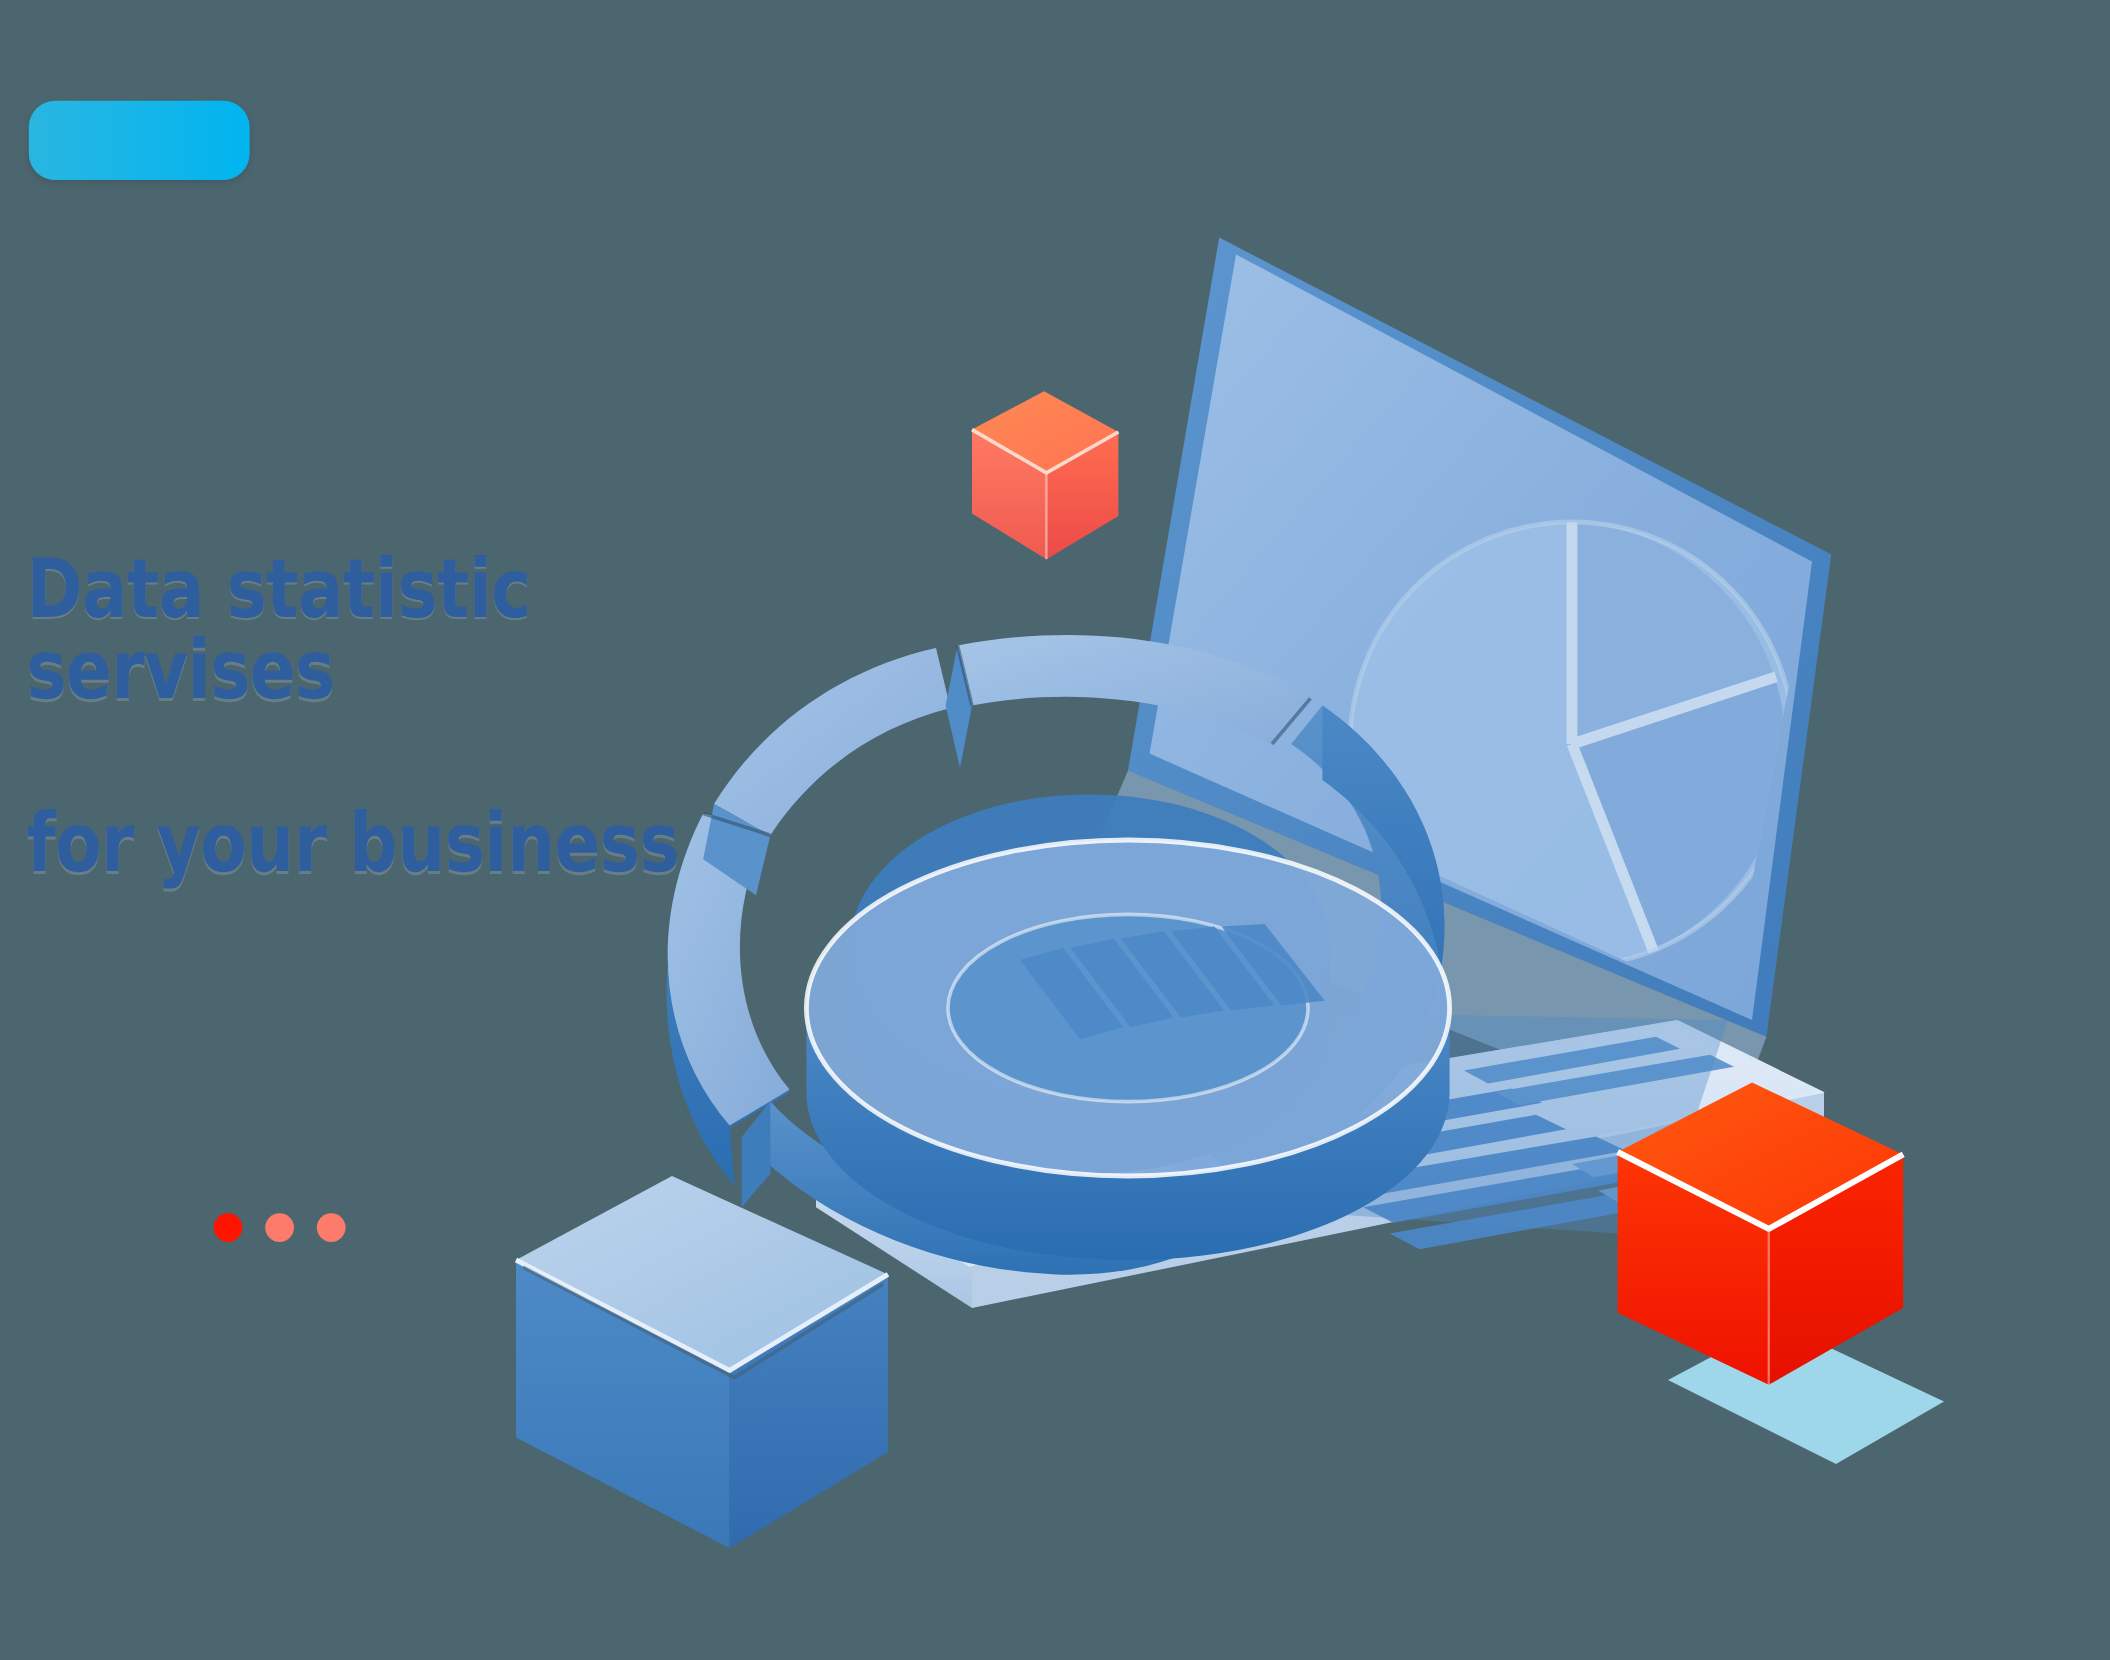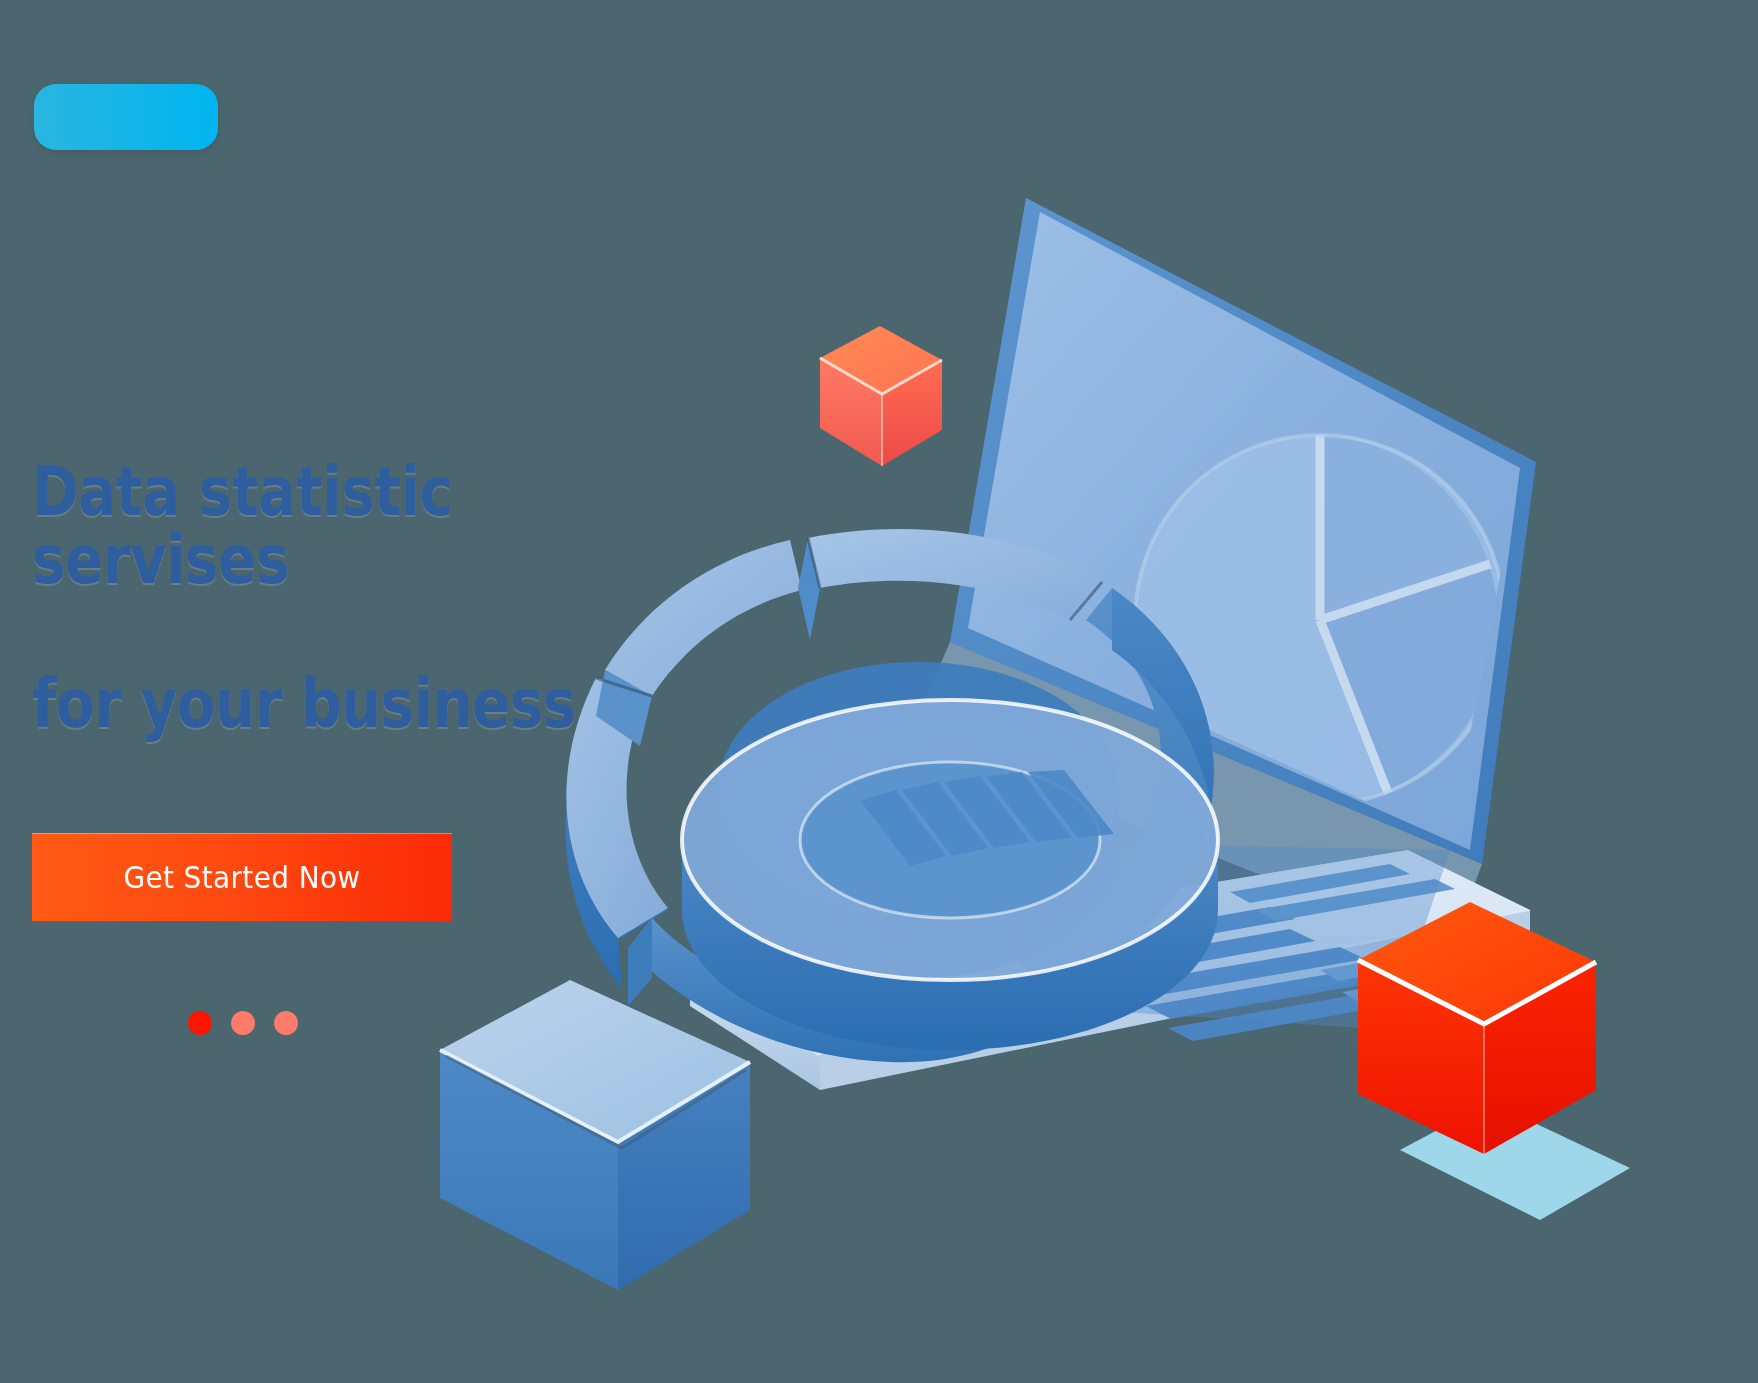--- a/index.html
+++ b/index.html
@@ -2,21 +2,21 @@
 <html><head>
 <meta charset="utf-8">
 <style>
   html,body{margin:0;padding:0;}
   body{
     width:1758px;height:1383px;
     background:#4c666f;
     font-family:"Liberation Sans", sans-serif;
     overflow:hidden;position:relative;
   }
-  .stage{position:absolute;inset:0;margin-left:10px;}
+  .stage{position:absolute;inset:0;}
 
   
   .logo-pill{
     position:absolute;left:24px;top:84px;width:184px;height:66px;
     border-radius:22px;
     background:linear-gradient(90deg,#29b6e0 0%,#18b5e8 45%,#00b5f0 100%);
     box-shadow:0 2px 6px rgba(0,0,0,.12);
   }
 
   
@@ -64,21 +64,20 @@
 
 <div class="stage">
 
   <div class="logo-pill"></div>
 
   <h1 class="headline">
     <span class="l1">Data statistic servises</span>
     <span class="l2">for your business</span>
   </h1>
 
-  <button class="cta">Get Started Now</button>
 
   <div class="dots">
     <span class="dot d1"></span>
     <span class="dot d2"></span>
     <span class="dot d3"></span>
   </div>
 
   <div class="illus">
     <svg viewBox="0 0 1378 1233" xmlns="http://www.w3.org/2000/svg">
       <defs>

